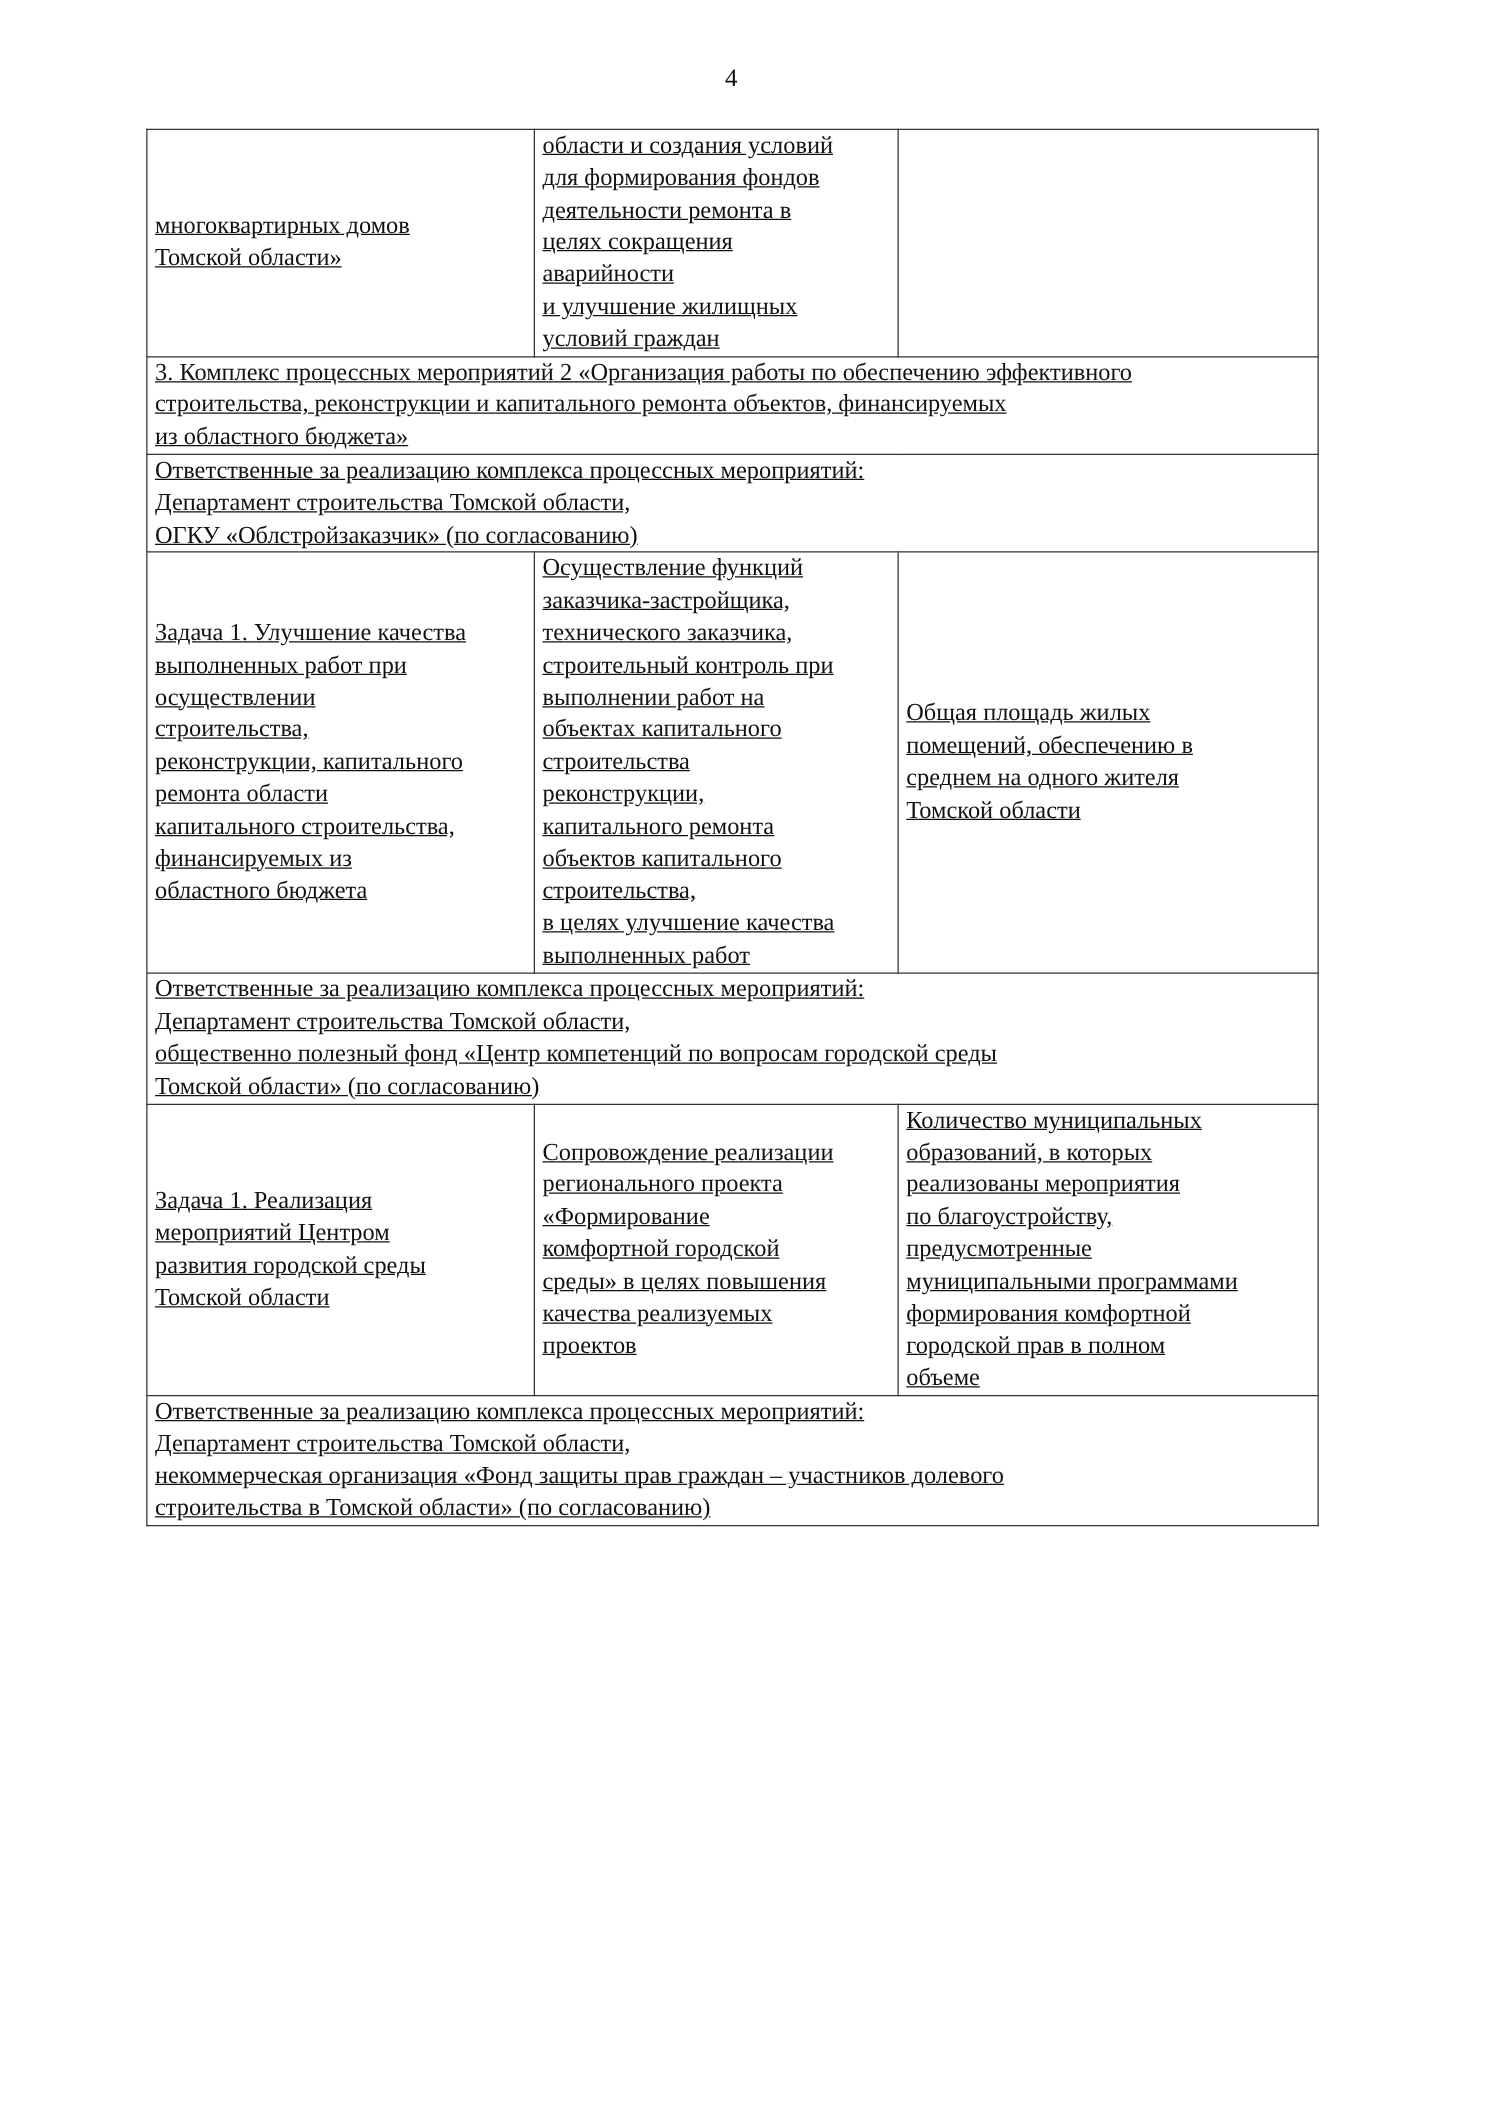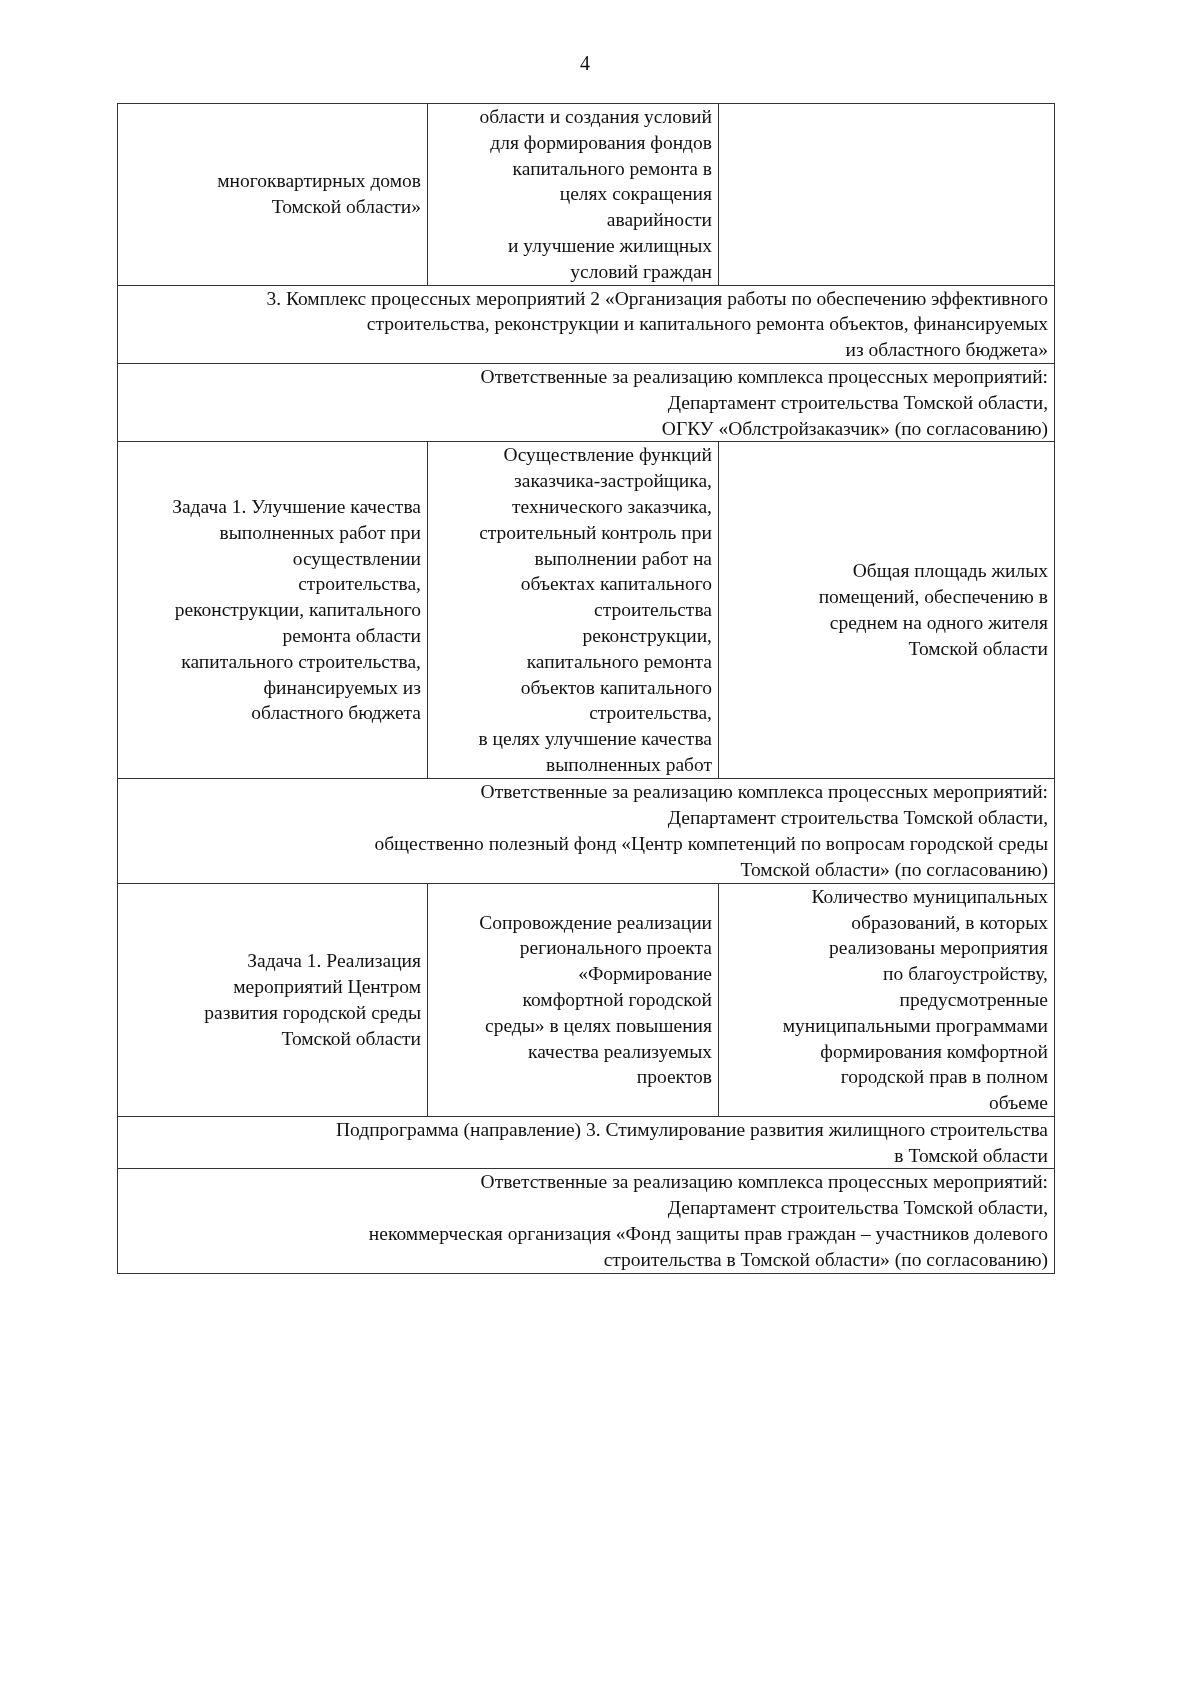--- a/index.html
+++ b/index.html
@@ -1,19 +1,19 @@
 <!DOCTYPE html>
 <html><head>
 <meta charset="utf-8">
 <style>
   html, body { margin:0; padding:0; background:#ffffff; }
   body { width:1200px; height:1698px; position:relative; font-family:"Liberation Serif","DejaVu Serif",serif; color:#111; }
   .page-num { position:absolute; top:52px; left:0; width:1170px; text-align:center; font-size:20px; }
   table.doc { position:absolute; top:103px; left:117px; width:937px; border-collapse:collapse; table-layout:fixed; font-size:19.5px; line-height:25.8px; }
-  table.doc td { border:1.5px solid #333; text-align:right; vertical-align:middle; padding:0 6px; }
+  table.doc td { border:1.5px solid #333; text-align:left; vertical-align:middle; padding:0 6px;text-decoration:underline; }
   td.top { vertical-align:top; }
   col.c1 { width:310px; } col.c2 { width:291px; } col.c3 { width:336px; }
   .ln { display:block; }
 </style>
 </head>
 <body>
 
 <div class="page-num">4</div>
 
 <table class="doc">
@@ -24,21 +24,21 @@
     </colgroup>
   <tbody id="tbody">
       <tr style="height: 181px;">
         <td class="top">
           <span class="ln">многоквартирных домов</span>
           <span class="ln">Томской области»</span>
         </td>
         <td class="top">
           <span class="ln">области и создания условий</span>
           <span class="ln">для формирования фондов</span>
-          <span class="ln">капитального ремонта в</span>
+          <span class="ln">деятельности ремонта в</span>
           <span class="ln">целях сокращения</span>
           <span class="ln">аварийности</span>
           <span class="ln">и улучшение жилищных</span>
           <span class="ln">условий граждан</span>
         </td>
         <td class="top"></td>
       </tr>
       <tr style="height: 78px;">
         <td colspan="3">
           <span class="ln">3. Комплекс процессных мероприятий 2 «Организация работы по обеспечению эффективного</span>
@@ -116,26 +116,20 @@
           <span class="ln">образований, в которых</span>
           <span class="ln">реализованы мероприятия</span>
           <span class="ln">по благоустройству,</span>
           <span class="ln">предусмотренные</span>
           <span class="ln">муниципальными программами</span>
           <span class="ln">формирования комфортной</span>
           <span class="ln">городской прав в полном</span>
           <span class="ln">объеме</span>
         </td>
       </tr>
-      <tr style="height: 52px;">
-        <td colspan="3">
-          <span class="ln">Подпрограмма (направление) 3. Стимулирование развития жилищного строительства</span>
-          <span class="ln">в Томской области</span>
-        </td>
-      </tr>
       <tr style="height: 103px;">
         <td colspan="3">
           <span class="ln">Ответственные за реализацию комплекса процессных мероприятий:</span>
           <span class="ln">Департамент строительства Томской области,</span>
           <span class="ln">некоммерческая организация «Фонд защиты прав граждан – участников долевого</span>
           <span class="ln">строительства в Томской области» (по согласованию)</span>
         </td>
       </tr>
     </tbody>
 </table>

